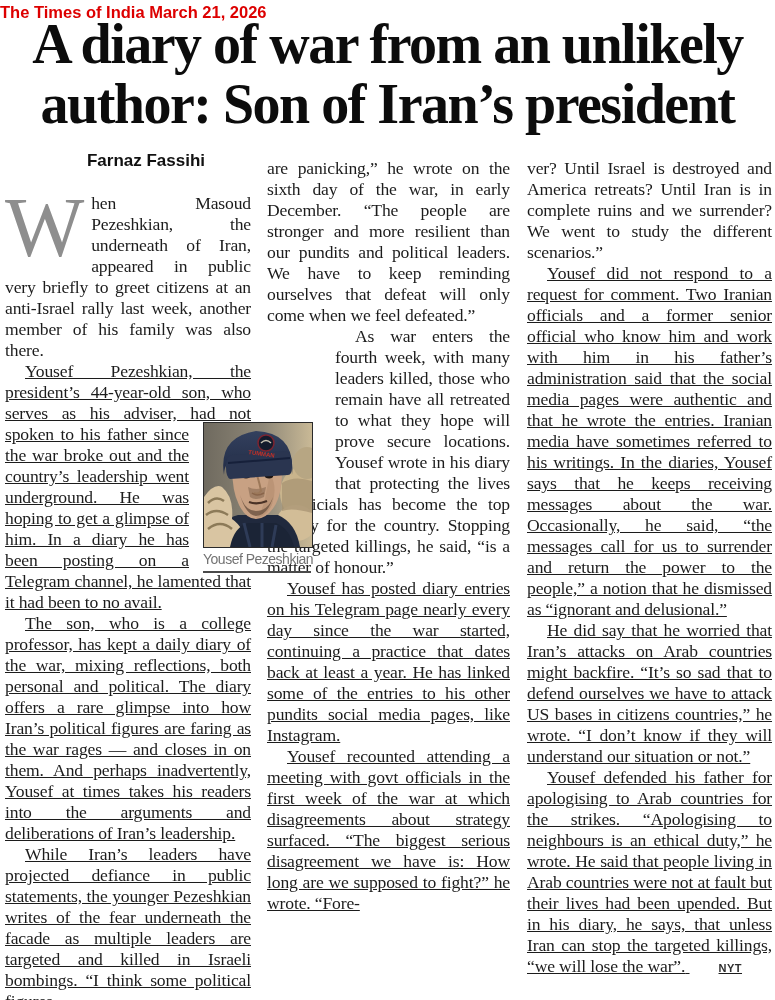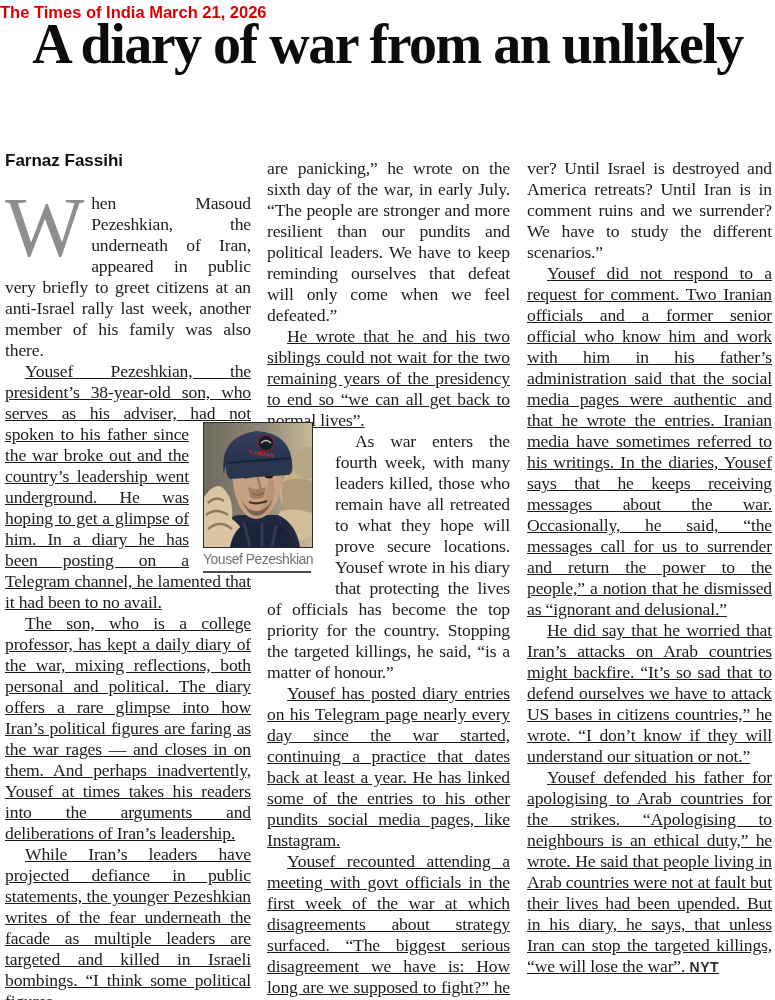--- a/index.html
+++ b/index.html
@@ -7,21 +7,21 @@
         font-family:"Liberation Serif",serif;color:#1c1c1c;}
 
   .masthead{position:absolute;top:3px;left:0;width:775px;text-align:left;
             font-family:"Liberation Sans",sans-serif;font-weight:bold;font-size:16.5px;
             color:#dd0000;}
 
   .headline{position:absolute;top:14px;left:0;width:775px;text-align:center;
             font-family:"Liberation Serif",serif;font-weight:bold;
             font-size:56px;line-height:60px;letter-spacing:-1.5px;color:#0c0c0c;}
 
-  .byline{position:absolute;left:5px;top:151px;width:246px;
+  .byline{position:absolute;left:23px;top:151px;width:246px;text-align:center;
           font-family:"Liberation Sans",sans-serif;font-weight:bold;font-size:17px;color:#111;}
 
   .col{position:absolute;font-size:17.6px;line-height:21px;text-align:justify;}
   .col1{left:5px;top:193px;width:246px;}
   .col2{left:267px;top:158px;width:243px;}
   .col3{left:527px;top:158px;width:245px;}
   .col p{margin:0;padding:0;text-align:justify;letter-spacing:-0.15px;}
   .indent{text-indent:20px;text-decoration:underline;}
 
   .dropcap{float:left;font-family:"Liberation Serif",serif;font-size:84px;line-height:63px;
@@ -30,72 +30,70 @@
   .cut-right{float:right;width:56px;height:127px;margin-left:6px;}
   .cut-left{float:left;width:62px;height:148px;margin-right:6px;}
 
   .photo-block{position:absolute;left:203px;top:422px;width:110px;}
   .photo-frame{width:108px;height:124px;border:1px solid #2a2a2a;overflow:hidden;background:#9a9486;}
   .photo-frame svg{display:block;}
   .caption{margin-top:3px;font-family:"Liberation Sans",sans-serif;font-size:14px;
            letter-spacing:-0.5px;color:#737373;white-space:nowrap;}
   .caption-rule{margin-top:4px;width:108px;border-top:2px solid #4a4a4a;height:0;}
 
-  .credit{font-family:"Liberation Sans",sans-serif;font-weight:bold;font-size:14px;
-          letter-spacing:0.5px;color:#2e2e2e;}
+  .credit{font-family:"Liberation Sans",sans-serif;font-weight:bold;font-size:11px;
+          letter-spacing:0.5px;color:#2e2e2e;margin-left:29px;}
 </style>
 </head>
 <body>
 
 <div class="page">
 
   <div class="masthead">The Times of India March 21, 2026</div>
 
   <div class="headline">
     <div>A diary of war from an unlikely</div>
+    <div>author: Son of Iran’s president</div>
   </div>
 
   <div class="byline">Farnaz Fassihi</div>
 
   <div class="col col1">
     <p>
       <span class="dropcap">W</span><span>hen Masoud Pezeshkian, the underneath of Iran, appeared in public very briefly to greet citizens at an anti-Israel rally last week, another member of his family was also there.</span>
     </p>
     <p class="indent">
-      <span>Yousef Pezeshkian, the president’s 38-year-old son, who serves as his adviser, had not spoken to his father since </span><span class="cut-right"></span><span>the war broke out and the country’s leadership went underground. He was hoping to get a glimpse of him. In a diary he has been posting on a Telegram channel, he lamented that it had been to no avail.</span>
+      <span>Yousef Pezeshkian, the president’s 44-year-old son, who serves as his adviser, had not spoken to his father since </span><span class="cut-right"></span><span>the war broke out and the country’s leadership went underground. He was hoping to get a glimpse of him. In a diary he has been posting on a Telegram channel, he lamented that it had been to no avail.</span>
     </p>
     <p class="indent">
       <span>The son, who is a college professor, has kept a daily diary of the war, mixing reflections, both personal and political. The diary offers a rare glimpse into how Iran’s political figures are faring as the war rages — and closes in on them. And perhaps inadvertently, Yousef at times takes his readers into the arguments and deliberations of Iran’s leadership.</span>
     </p>
     <p class="indent">
       <span>While Iran’s leaders have projected defiance in public statements, the younger Pezeshkian writes of the fear underneath the facade as multiple leaders are targeted and killed in Israeli bombings. “I think some political figures</span>
     </p>
   </div>
 
   <div class="col col2">
     <p>
-      <span>are panicking,” he wrote on the sixth day of the war, in early July. “The people are stronger and more resilient than our pundits and political leaders. We have to keep reminding ourselves that defeat will only come when we feel defeated.”</span>
-    </p>
-    <p class="indent">
-      <span>He wrote that he and his two siblings could not wait for the two remaining years of the presidency to end so “we can all get back to normal lives”.</span>
+      <span>are panicking,” he wrote on the sixth day of the war, in early December. “The people are stronger and more resilient than our pundits and political leaders. We have to keep reminding ourselves that defeat will only come when we feel defeated.”</span>
     </p>
     <p>
       <span class="cut-left"></span><span style="display:inline-block;width:20px;"></span><span>As war enters the fourth week, with many leaders killed, those who remain have all retreated to what they hope will prove secure locations. Yousef wrote in his diary that protecting the lives of officials has become the top priority for the country. Stopping the targeted killings, he said, “is a matter of honour.”</span>
     </p>
     <p class="indent">
       <span>Yousef has posted diary entries on his Telegram page nearly every day since the war started, continuing a practice that dates back at least a year. He has linked some of the entries to his other pundits social media pages, like Instagram.</span>
     </p>
     <p class="indent">
       <span>Yousef recounted attending a meeting with govt officials in the first week of the war at which disagreements about strategy surfaced. “The biggest serious disagreement we have is: How long are we supposed to fight?” he wrote. “Fore-</span>
     </p>
   </div>
 
   <div class="col col3">
     <p>
-      <span>ver? Until Israel is destroyed and America retreats? Until Iran is in comment ruins and we surrender? We have to study the different scenarios.”</span>
+      <span>ver? Until Israel is destroyed and America retreats? Until Iran is in complete ruins and we surrender? We went to study the different scenarios.”</span>
     </p>
     <p class="indent">
       <span>Yousef did not respond to a request for comment. Two Iranian officials and a former senior official who know him and work with him in his father’s administration said that the social media pages were authentic and that he wrote the entries. Iranian media have sometimes referred to his writings. In the diaries, Yousef says that he keeps receiving messages about the war. Occasionally, he said, “the messages call for us to surrender and return the power to the people,” a notion that he dismissed as “ignorant and delusional.”</span>
     </p>
     <p class="indent">
       <span>He did say that he worried that Iran’s attacks on Arab countries might backfire. “It’s so sad that to defend ourselves we have to attack US bases in citizens countries,” he wrote. “I don’t know if they will understand our situation or not.”</span>
     </p>
     <p class="indent">
       <span>Yousef defended his father for apologising to Arab countries for the strikes. “Apologising to neighbours is an ethical duty,” he wrote. He said that people living in Arab countries were not at fault but their lives had been upended. But in his diary, he says, that unless Iran can stop the targeted killings, “we will lose the war”.</span>
       <span class="credit">NYT</span>

